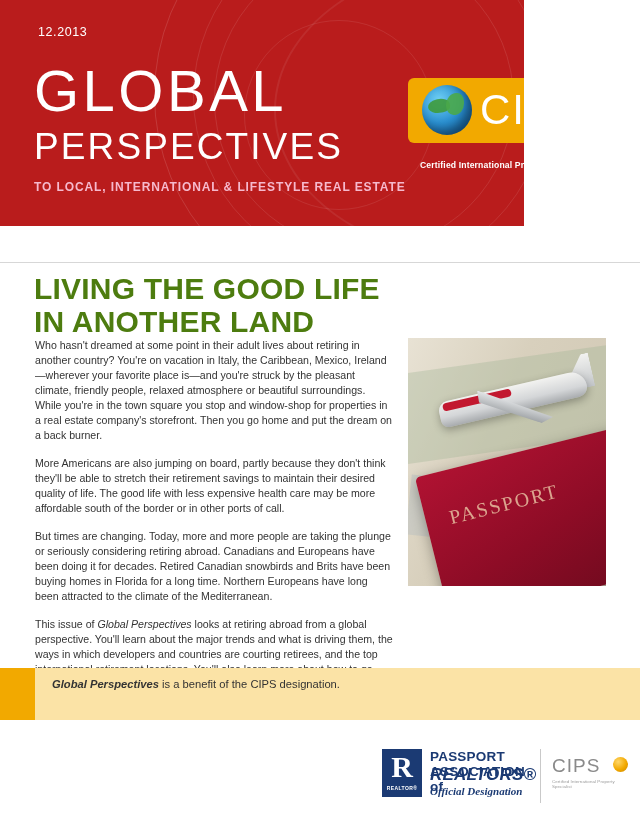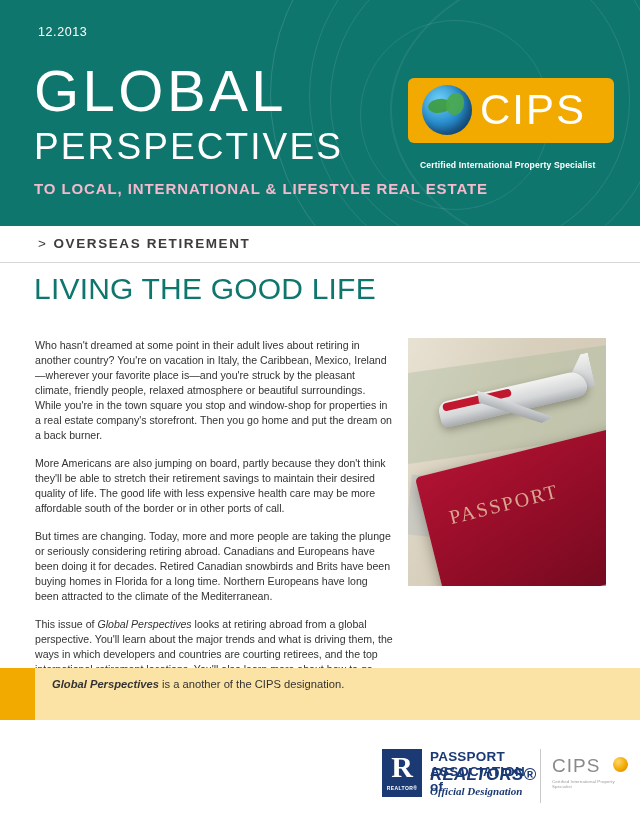--- a/index.html
+++ b/index.html
@@ -13,23 +13,23 @@
   .page {
     position: relative;
     width: 640px;
     height: 829px;
     background: #ffffff;
   }
 
   
   .banner {
     position: relative;
-    width: 640px;
+    width: 524px;
     height: 226px;
-    background: #0f766e;
+    background: #b91c1c;
     overflow: hidden;
   }
   
   .banner .rings {
     position: absolute;
     right: -60px;
     top: -120px;
     width: 430px;
     height: 430px;
     border-radius: 50%;
@@ -96,21 +96,21 @@
   .masthead .line2 {
     font-size: 37px;
     line-height: 46px;
     letter-spacing: 2.1px;
     font-weight: 400;
     color: #ffffff;
     margin-top: 4px;
   }
   .masthead .tagline {
     margin-top: 10px;
-    font-size: 15px;
+    font-size: 12px;
     letter-spacing: 0.9px;
     color: #f6b9cd;
     font-weight: 700;
   }
 
   
   .cips-logo {
     position: absolute;
     left: 408px;
     top: 78px;
@@ -193,24 +193,24 @@
     width: 640px;
     height: 1px;
     background: #d7d7d7;
   }
 
   
   .headline {
     position: absolute;
     left: 34px;
     top: 272px;
-    color: #0f766e;
+    color: #4d7c0f;
     font-size: 30px;
     line-height: 33px;
-    font-weight: 400;
+    font-weight: 700;
     letter-spacing: 0.2px;
     width: 400px;
   }
   .headline .l2 { display:block; }
 
   
   .body-copy {
     position: absolute;
     left: 35px;
     top: 338px;
@@ -483,27 +483,25 @@
       <div class="tagline">TO LOCAL, INTERNATIONAL &amp; LIFESTYLE REAL ESTATE</div>
     </div>
 
     <div class="cips-logo">
       <div class="globe"></div>
       <div class="cips-text">CIPS</div>
     </div>
     <div class="cips-sub">Certified International Property Specialist</div>
   </div>
 
-  <div class="section-label">
-    <span class="chev">&gt;</span><span>OVERSEAS RETIREMENT</span>
-  </div>
   <div class="rule"></div>
 
   <div class="headline">
     <span class="l2">LIVING THE GOOD LIFE</span>
+    <span class="l2">IN ANOTHER LAND</span>
   </div>
 
   <div class="body-copy">
     <p>Who hasn't dreamed at some point in their adult lives about retiring in another country? You're on vacation in Italy, the Caribbean, Mexico, Ireland—wherever your favorite place is—and you're struck by the pleasant climate, friendly people, relaxed atmosphere or beautiful surroundings. While you're in the town square you stop and window-shop for properties in a real estate company's storefront. Then you go home and put the dream on a back burner.</p>
     <p>More Americans are also jumping on board, partly because they don't think they'll be able to stretch their retirement savings to maintain their desired quality of life. The good life with less expensive health care may be more affordable south of the border or in other ports of call.</p>
     <p>But times are changing.  Today, more and more people are taking the plunge or seriously considering retiring abroad. Canadians and Europeans have been doing it for decades. Retired Canadian snowbirds and Brits have been buying homes in Florida for a long time. Northern Europeans have long been attracted to the climate of the Mediterranean.</p>
     <p><span>This issue of </span><em>Global Perspectives</em><span> looks at retiring abroad from a global perspective. You'll learn about the major trends and what is driving them, the ways in which developers and countries are courting retirees, and the top international retirement locations. You'll also learn more about how to go after this business. So kick back and get comfortable while we look for paradise.</span><span class="globe-inline"></span></p>
   </div>
 
   <div class="photo">
@@ -513,21 +511,21 @@
       <div class="passport-text">PASSPORT</div>
     </div>
     <div class="plane-tail"></div>
     <div class="plane-body"></div>
     <div class="plane-red"></div>
     <div class="plane-wing"></div>
   </div>
 
   <div class="callout">
     <div class="accent"></div>
-    <div class="line1"><em>Global Perspectives</em><span> is a another of the CIPS designation.</span></div>
+    <div class="line1"><em>Global Perspectives</em><span> is a benefit of the CIPS designation.</span></div>
   </div>
 
   <div class="footer">
     <div class="nar">
       <div class="mark"><span>R</span><small>REALTOR®</small></div>
       <div class="t1">PASSPORT ASSOCIATION of</div>
       <div class="t2">REALTORS®</div>
       <div class="t3">Official Designation</div>
     </div>
     <div class="divider-v"></div>

